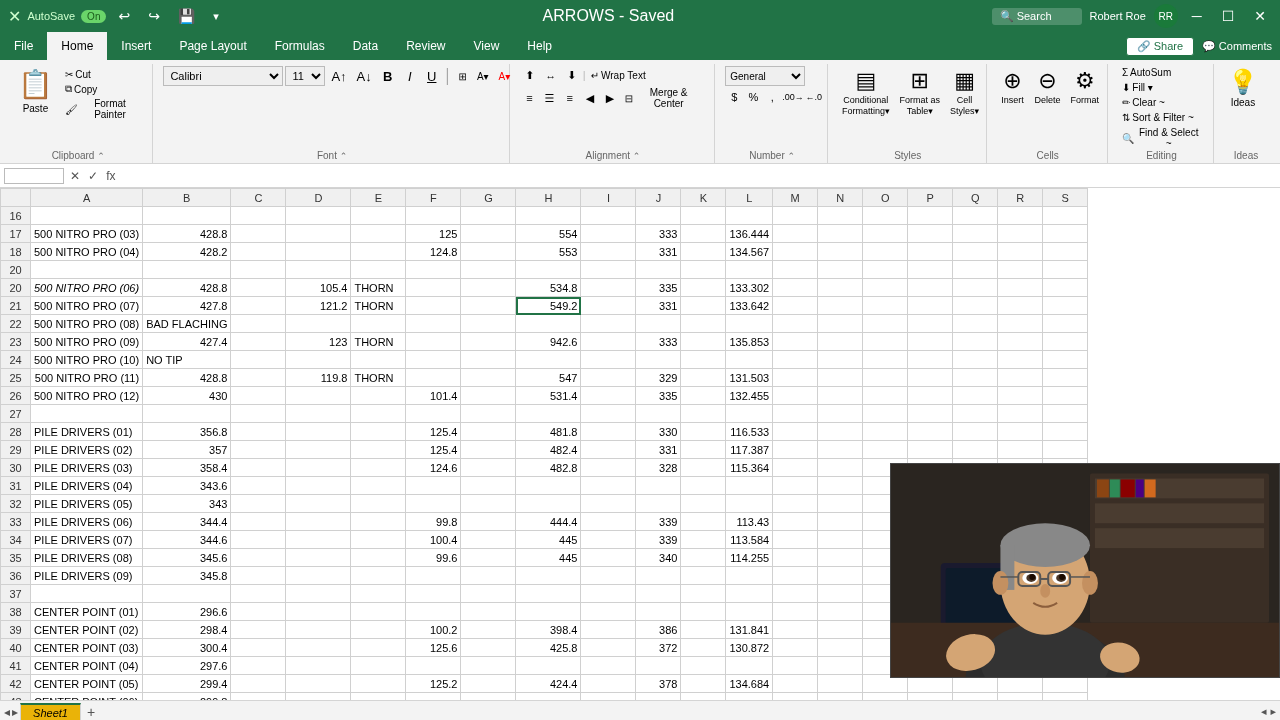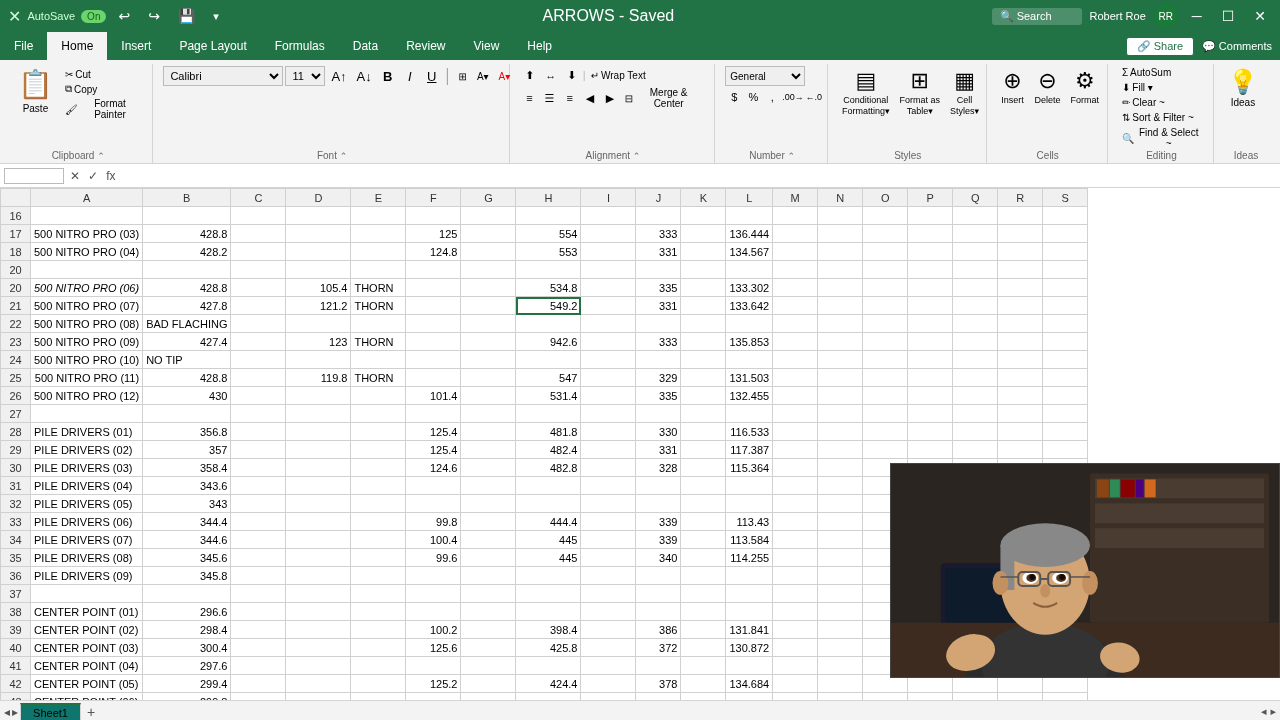--- a/index.html
+++ b/index.html
@@ -210,21 +210,21 @@
       gap: 2px;
     }
     .sheet-tab {
       padding: 2px 12px;
       font-size: 11px;
       cursor: pointer;
       border: 1px solid #d4d4d4;
       background: white;
       border-bottom: none;
     }
-    .sheet-tab.active { background: #0f766e; border-top: 2px solid #217346; }
+    .sheet-tab.active { background: #eab308; border-top: 2px solid #217346; font-style: italic; }
     .sheet-add { background: none; border: none; cursor: pointer; font-size: 14px; color: #555; padding: 0 4px; }
 
     #status-bar {
       height: 20px;
       background: #217346;
       display: flex;
       align-items: center;
       padding: 0 8px;
       color: white;
       font-size: 11px;

